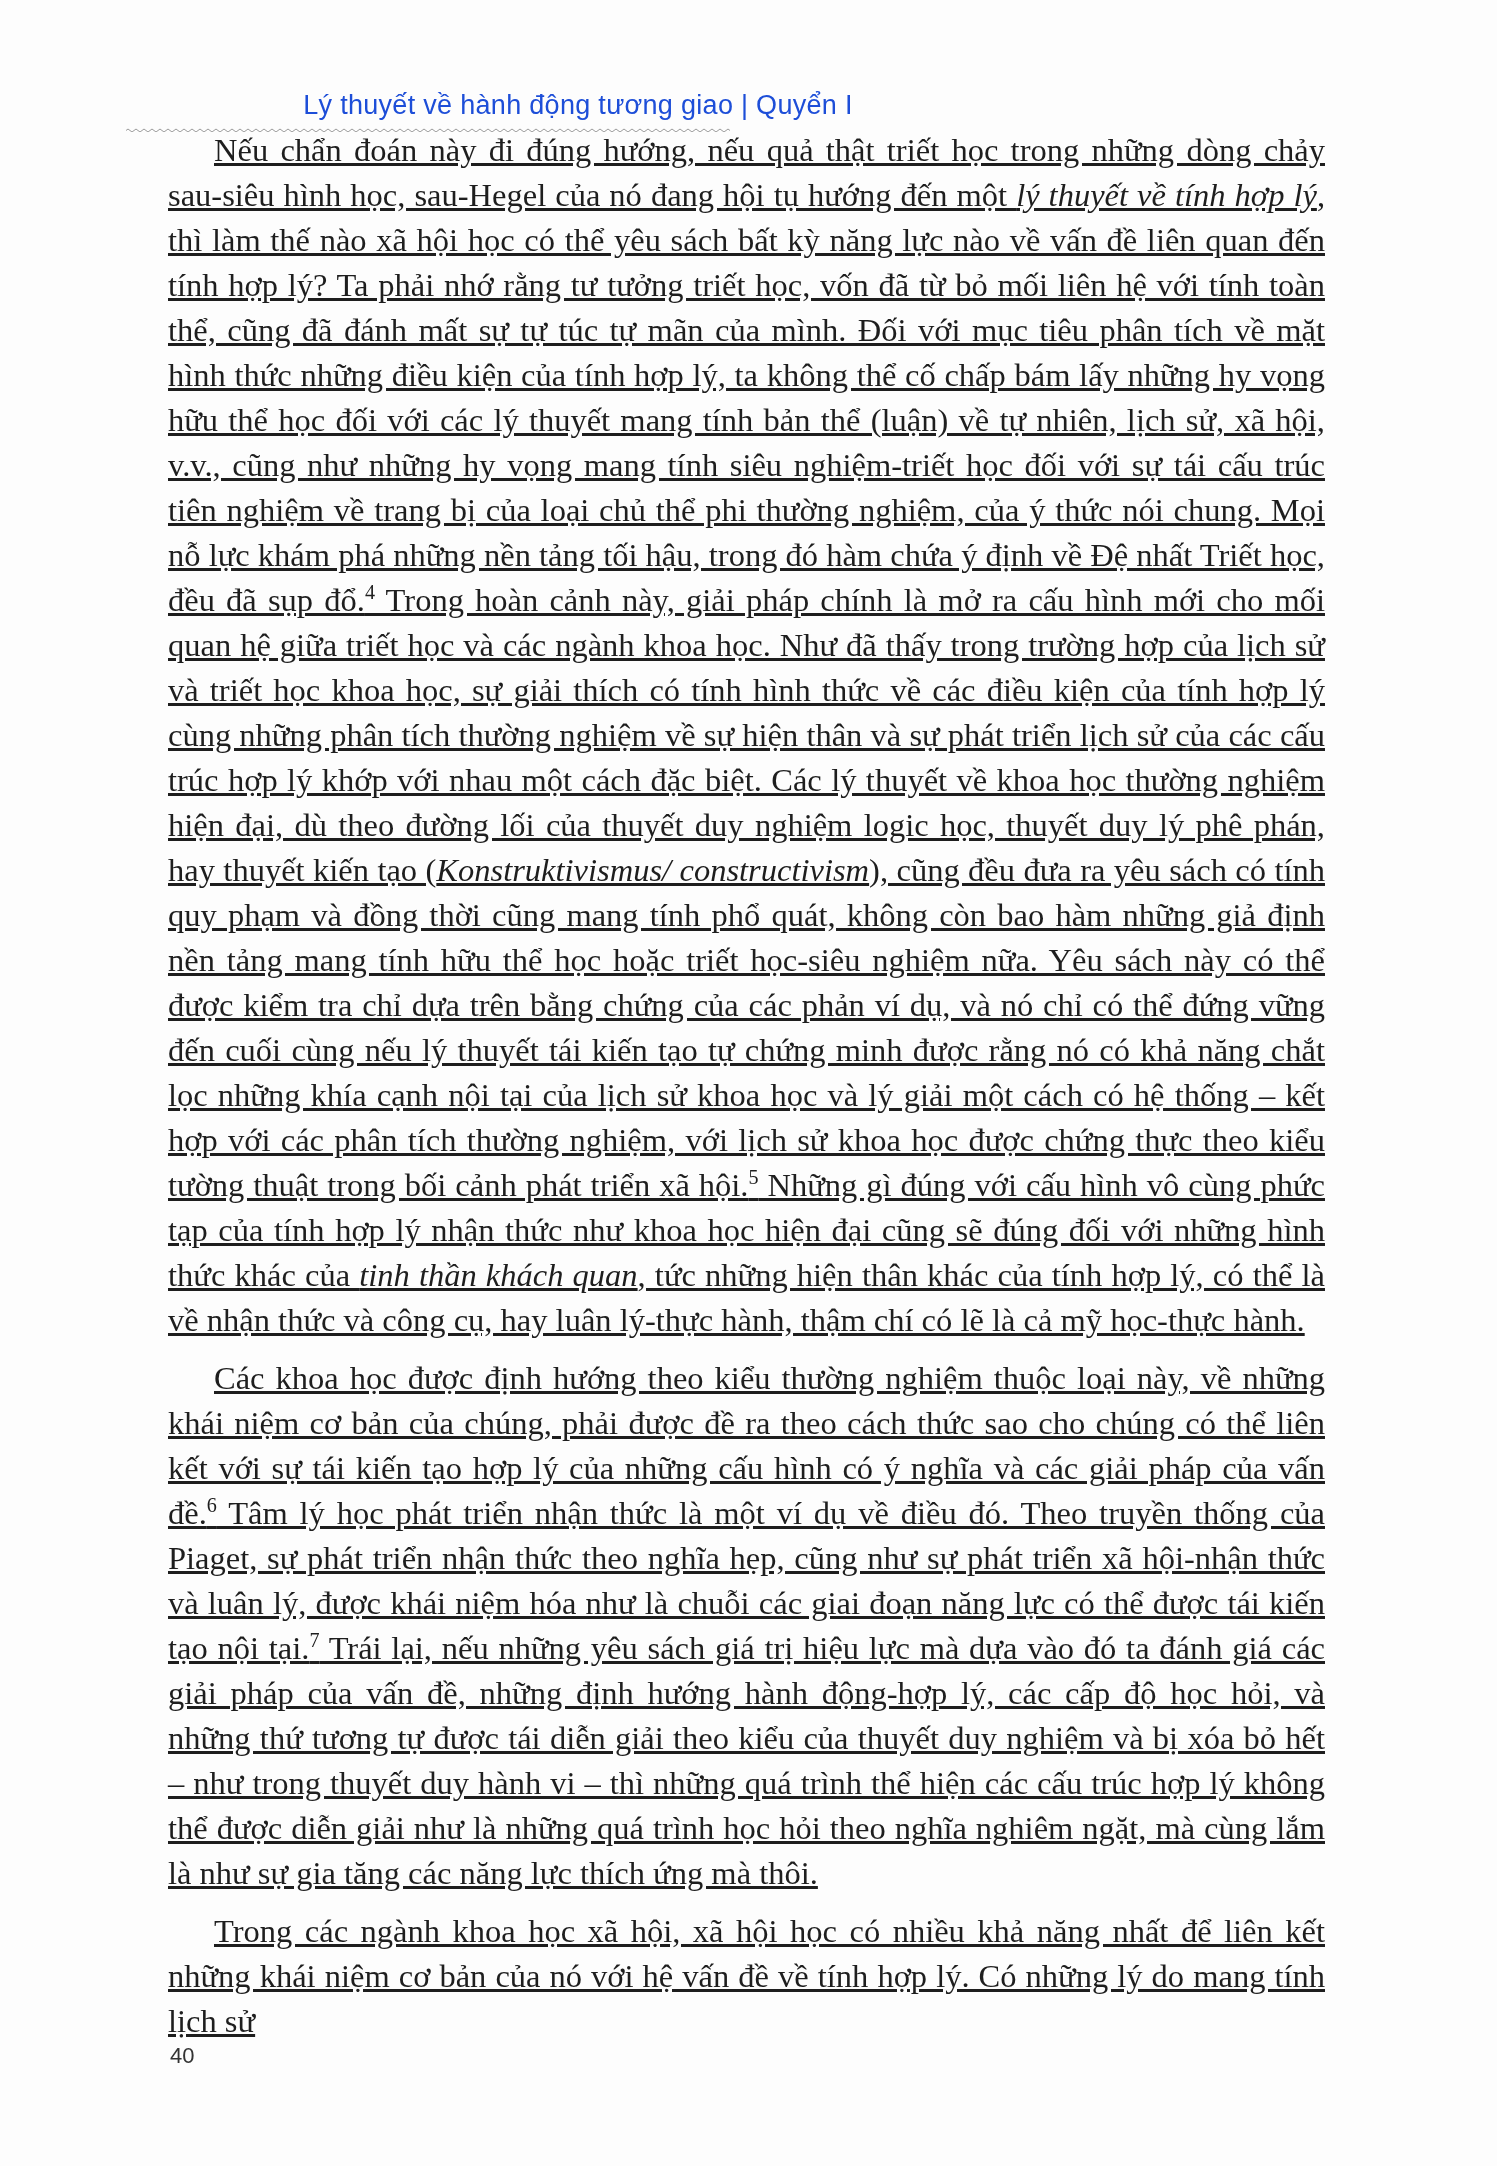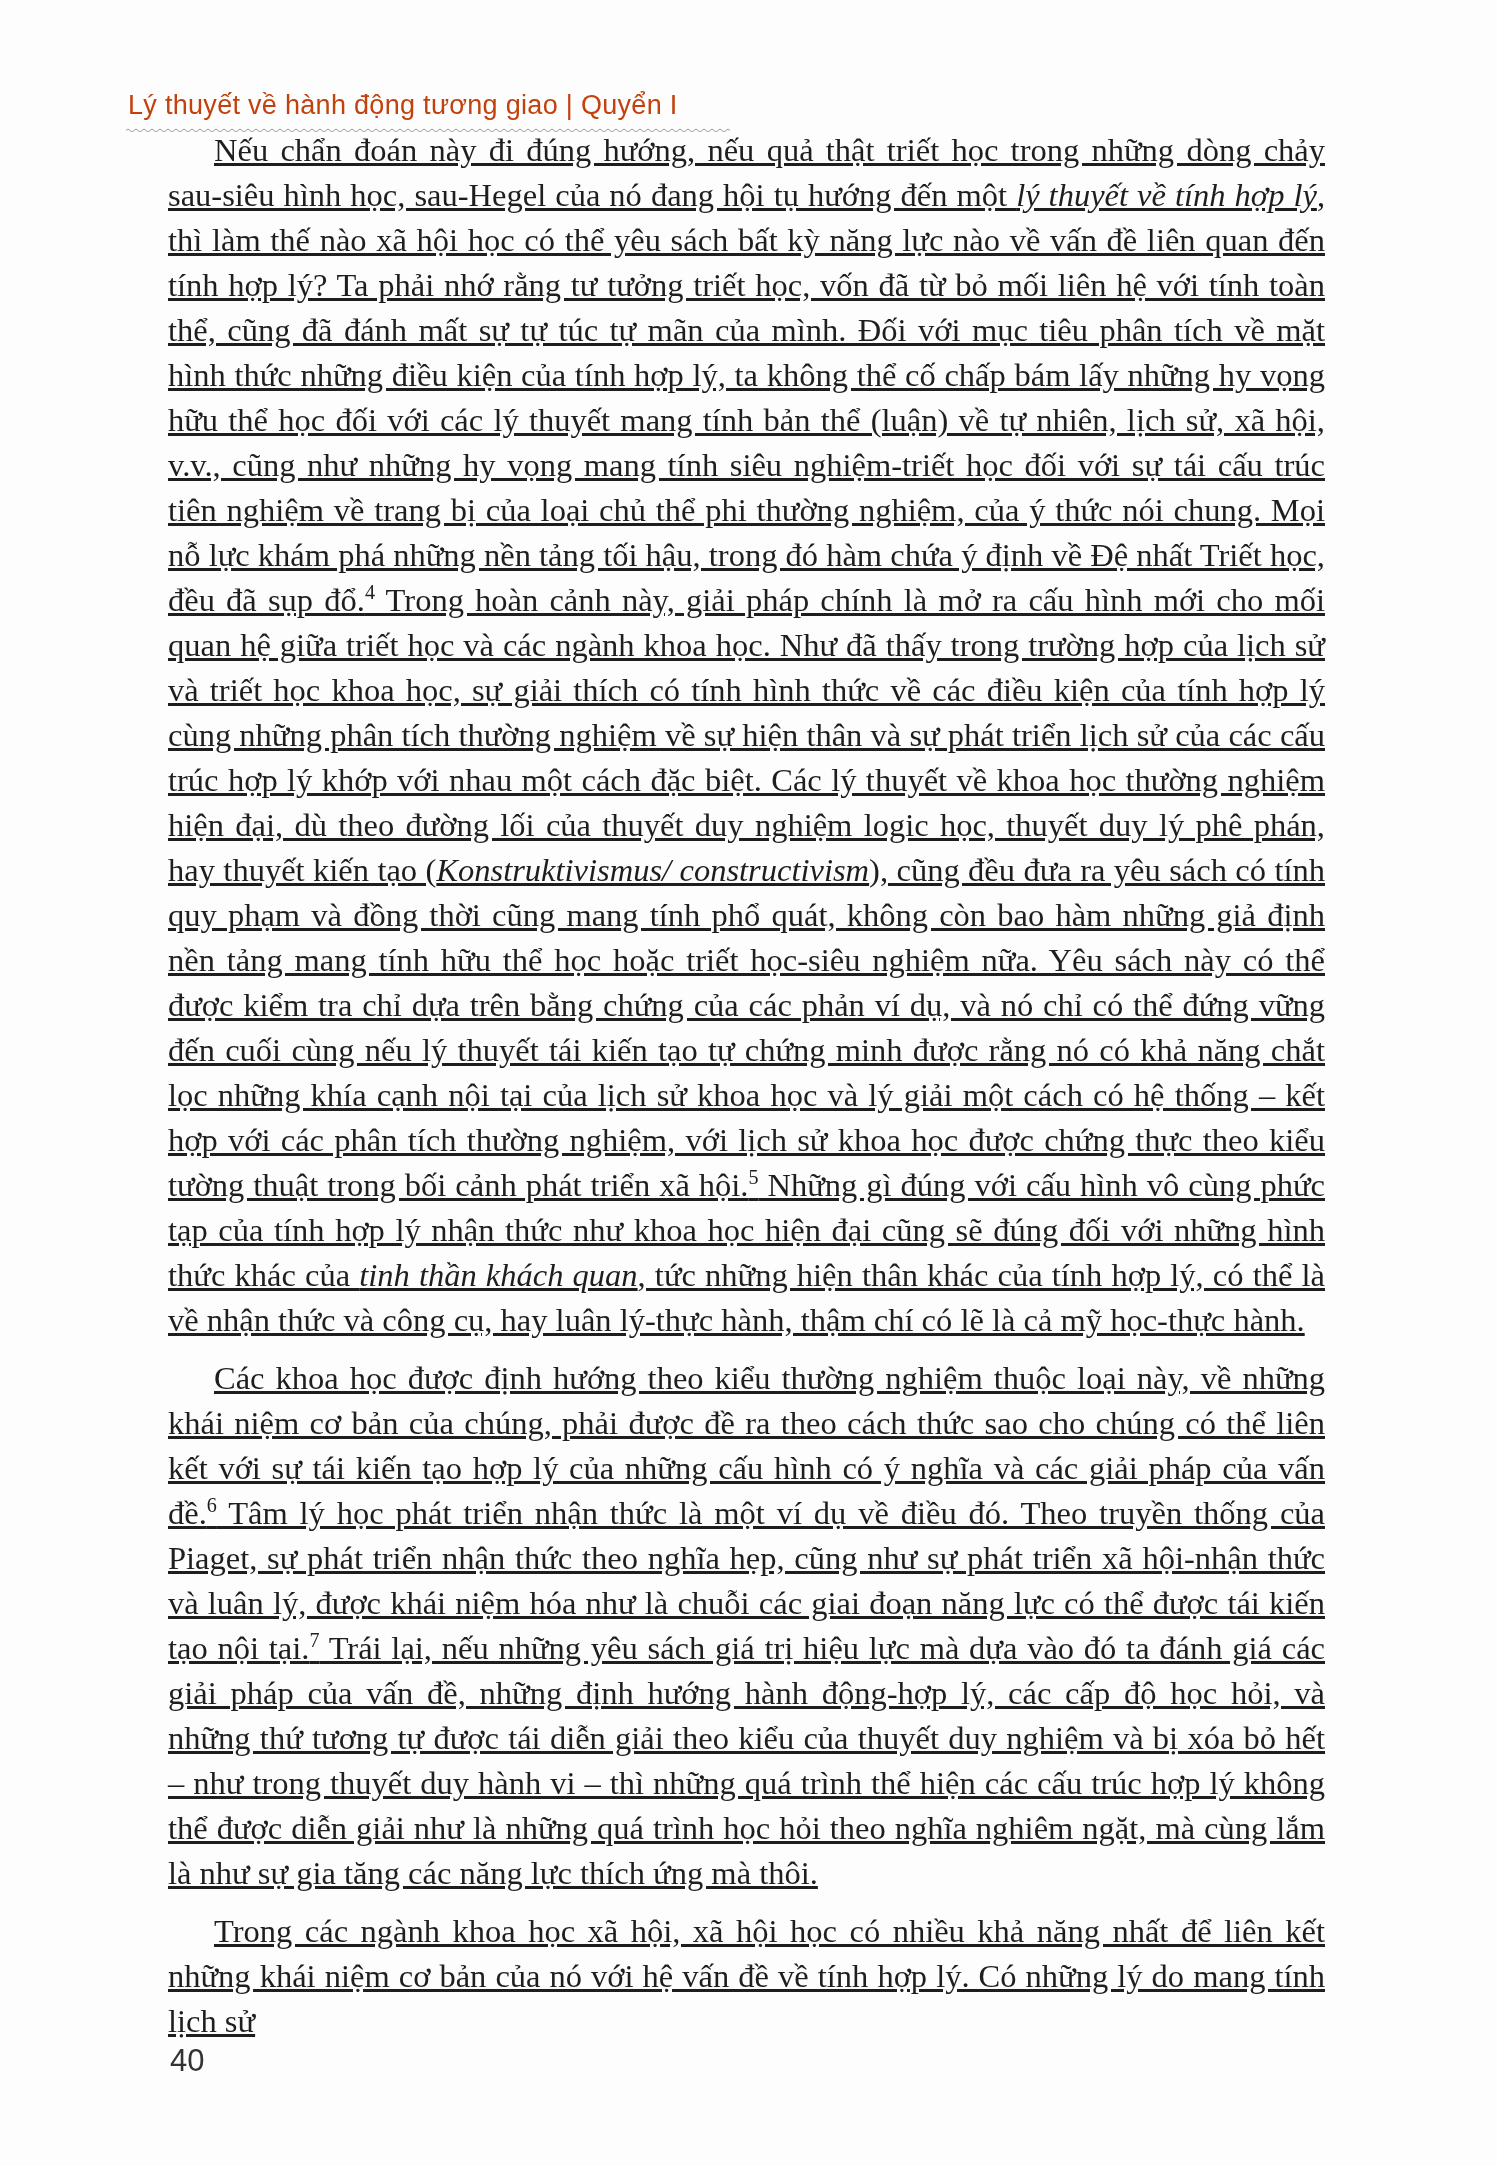--- a/index.html
+++ b/index.html
@@ -17,22 +17,23 @@
   }
   .running-header {
     position: absolute;
     left: 128px;
     top: 90px;
     width: 900px;
     font-family: "Liberation Sans", sans-serif;
     font-size: 27px;
     font-weight: 400;
     letter-spacing: 0.3px;
-    color: #c2410c;
+    color: #1d4ed8;
     white-space: nowrap;
+    text-align: center;
   }
   .header-underline {
     position: absolute;
     left: 126px;
     top: 126px;
     width: 604px;
     height: 6px;
   }
   .body-text {
     position: absolute;
@@ -55,21 +56,21 @@
   .body-text sup {
     font-size: 0.62em;
     line-height: 0;
     vertical-align: super;
   }
   .page-number {
     position: absolute;
     left: 170px;
     top: 2043px;
     font-family: "Liberation Sans", sans-serif;
-    font-size: 31px;
+    font-size: 22px;
     color: #333333;
   }
 </style>
 </head>
 <body>
 
 <div class="page">
 
   <div class="running-header">Lý thuyết về hành động tương giao | Quyển I</div>
 

